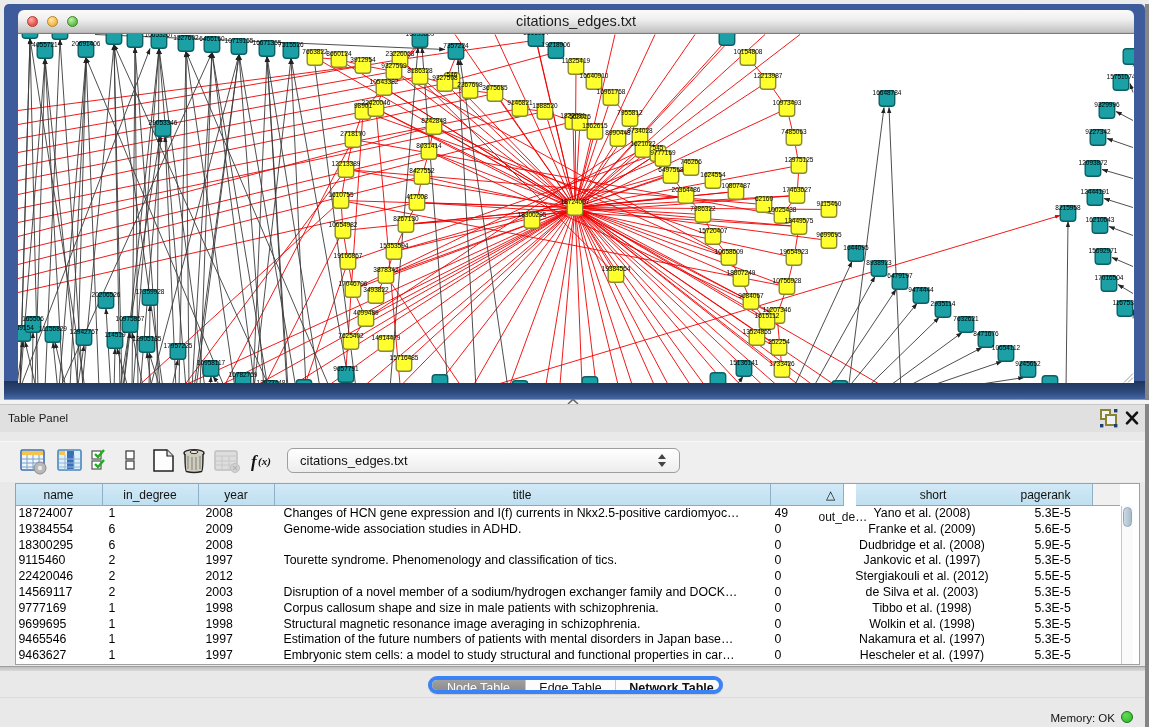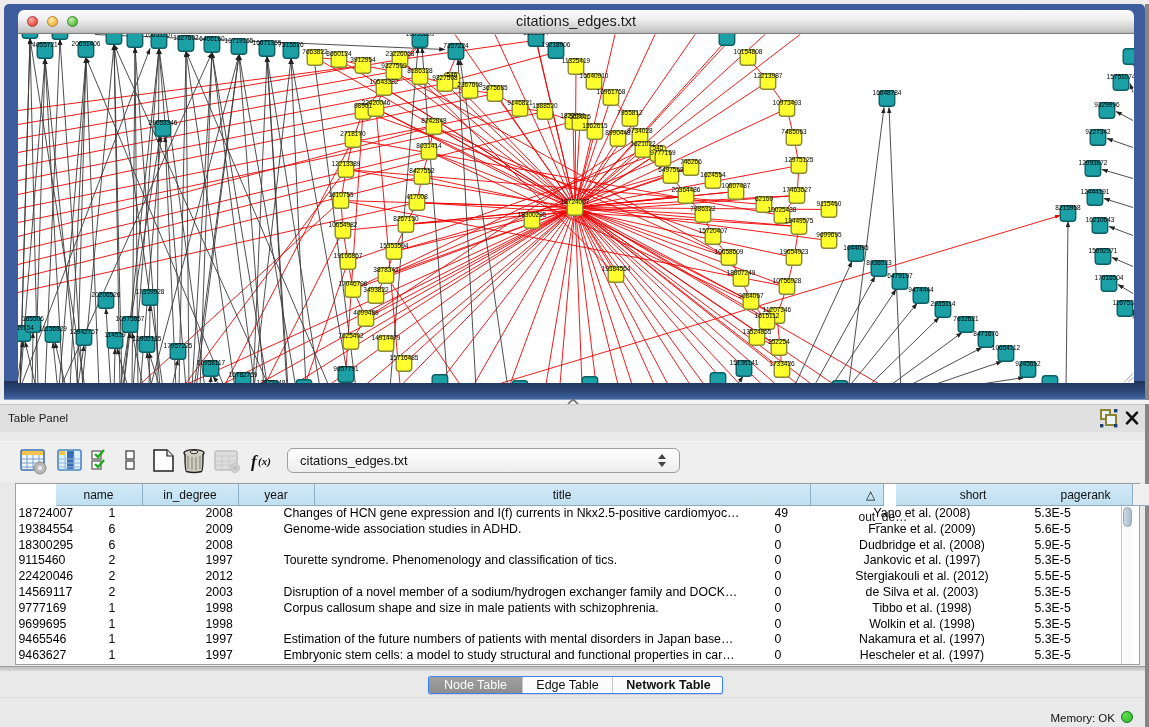--- a/index.html
+++ b/index.html
@@ -28,37 +28,37 @@
 #dropdown .t { position:absolute; left:12px; top:4px; font-size:13px; color:#111; }
 #dropdown .up { position:absolute; right:13px; top:5px; width:0; height:0;
   border-left:4px solid transparent; border-right:4px solid transparent; border-bottom:5.5px solid #444; }
 #dropdown .dn { position:absolute; right:13px; bottom:5px; width:0; height:0;
   border-left:4px solid transparent; border-right:4px solid transparent; border-top:5.5px solid #444; }
 #tablebox { position:absolute; left:15px; top:482.5px; width:1124.5px; height:182.5px;
   background:#fff; border:1px solid #a0a0a0; }
 #thead { position:absolute; left:15.5px; top:483.5px; width:1104px; height:22px; }
 #thead .th { position:absolute; top:0; height:22px; background:linear-gradient(#d2e9f7,#bfdff0);
   border-right:1px solid #8fb0c4; border-bottom:1px solid #8fa8ba; font-size:12px; color:#111;
-  text-align:center; line-height:22px;margin-left:40px; }
+  text-align:center; line-height:22px; }
 .tr { position:absolute; left:15.5px; width:1104px; height:15.8px; font-size:12.3px; color:#000;
   white-space:nowrap; }
 .tr span { position:absolute; top:0; line-height:15.8px; overflow:hidden; }
 .c0 { left:3px;  width:84px; }
 .c1 { left:93px; width:94px; }
 .c2 { left:190px; width:74px; }
 .c3 { left:268px; width:494px; }
 .c4 { left:759px; width:70px; }
 .c5 { left:828px; width:157px; text-align:center; }
 .c6 { left:991px; width:95px;margin-left:28px; }
 #vscroll { position:absolute; left:1120.5px; top:506px; width:12.5px; height:158px;
   background:#fafafa; border-left:1px solid #c6c6c6; }
 #vthumb { position:absolute; left:1.5px; top:1px; width:9px; height:20px; border-radius:5px;
   background:linear-gradient(90deg,#cdd9e4,#a8bccd); border:1px solid #93a7b8; }
 #tabs { position:absolute; left:428px; top:675.5px; width:295px; height:18.5px;
-  border:1px solid #3b82f6; border-radius:2px; background:#fcfcfc;
+  border:4px solid #3b82f6; border-radius:9px; background:#fcfcfc;
   box-shadow:0 1px 1px rgba(0,0,0,0.12); overflow:hidden; }
 #tabs .seg { position:absolute; top:0; height:100%; font-size:12.5px; line-height:17.5px;
   text-align:center; color:#111; }
 #tabs .sel { background:linear-gradient(#a0a0a0,#8d8d8d); color:#fdfdfd; }
 #status { position:absolute; left:0; top:697px; width:1145px; height:30px; border-top:1px solid #dcdcdc; }
 #status .t { position:absolute; right:30px; top:14px; font-size:11.5px; color:#111; }
 #status .dot { position:absolute; right:12px; top:13px; width:12px; height:12px; border-radius:50%;
   background:radial-gradient(circle at 35% 30%, #5fde4f, #2cb82c); border:1.5px solid #1e6e1e; }
 </style></head>
 <body>
@@ -792,20 +792,21 @@
     <span class="c2">1998</span>
     <span class="c3">Corpus callosum shape and size in male patients with schizophrenia.</span>
     <span class="c4">0</span>
     <span class="c5">Tibbo et al. (1998)</span>
     <span class="c6">5.3E-5</span>
   </div>
 <div class="tr" style="top:616.6px">
     <span class="c0">9699695</span>
     <span class="c1">1</span>
     <span class="c2">1998</span>
+    <span class="c3">Structural magnetic resonance image averaging in schizophrenia.</span>
     <span class="c4">0</span>
     <span class="c5">Wolkin et al. (1998)</span>
     <span class="c6">5.3E-5</span>
   </div>
 <div class="tr" style="top:632.4px">
     <span class="c0">9465546</span>
     <span class="c1">1</span>
     <span class="c2">1997</span>
     <span class="c3">Estimation of the future numbers of patients with mental disorders in Japan base…</span>
     <span class="c4">0</span>

